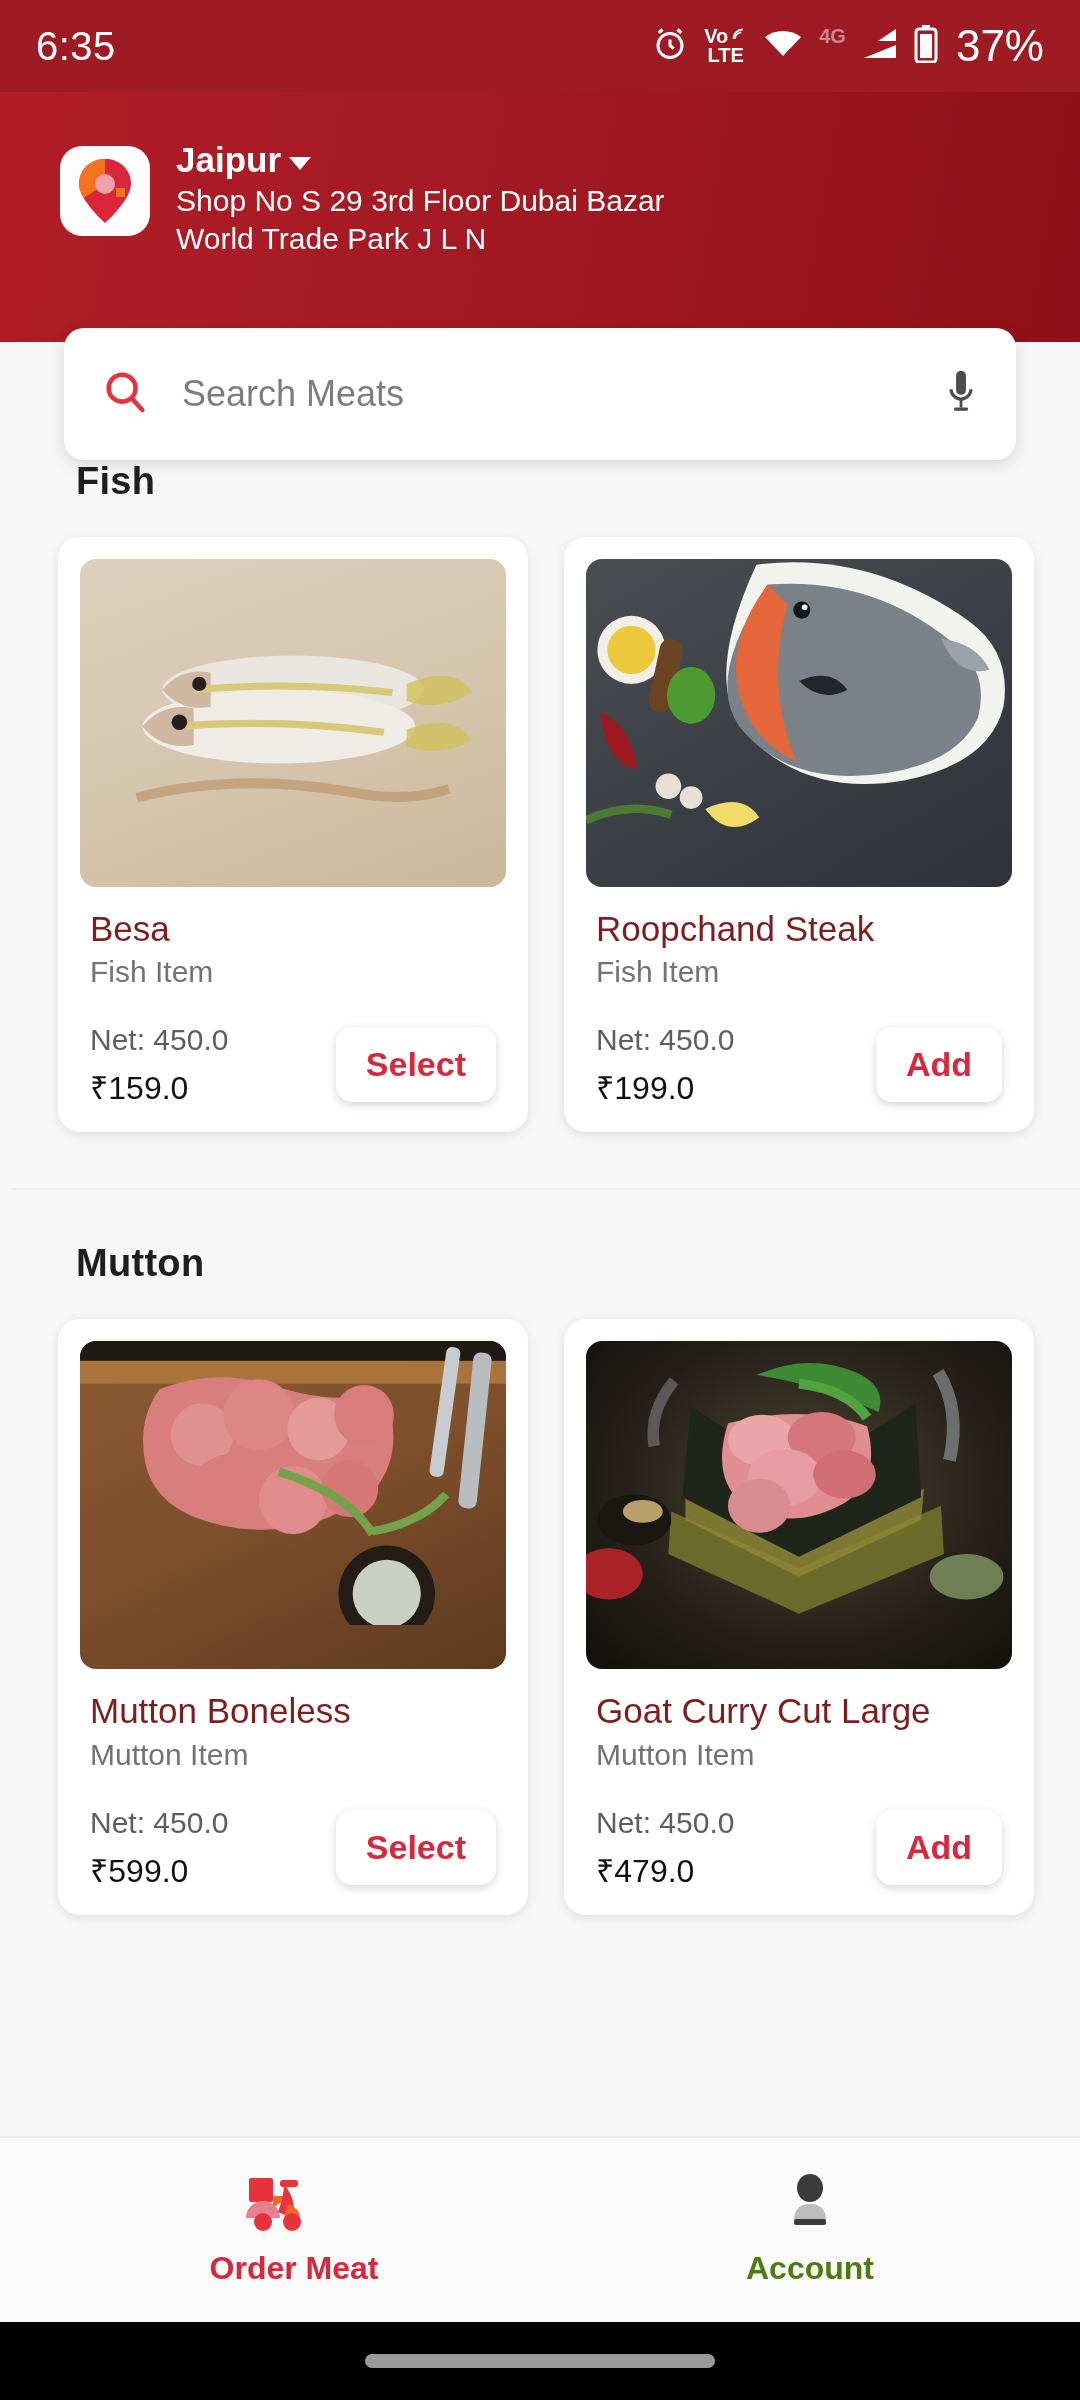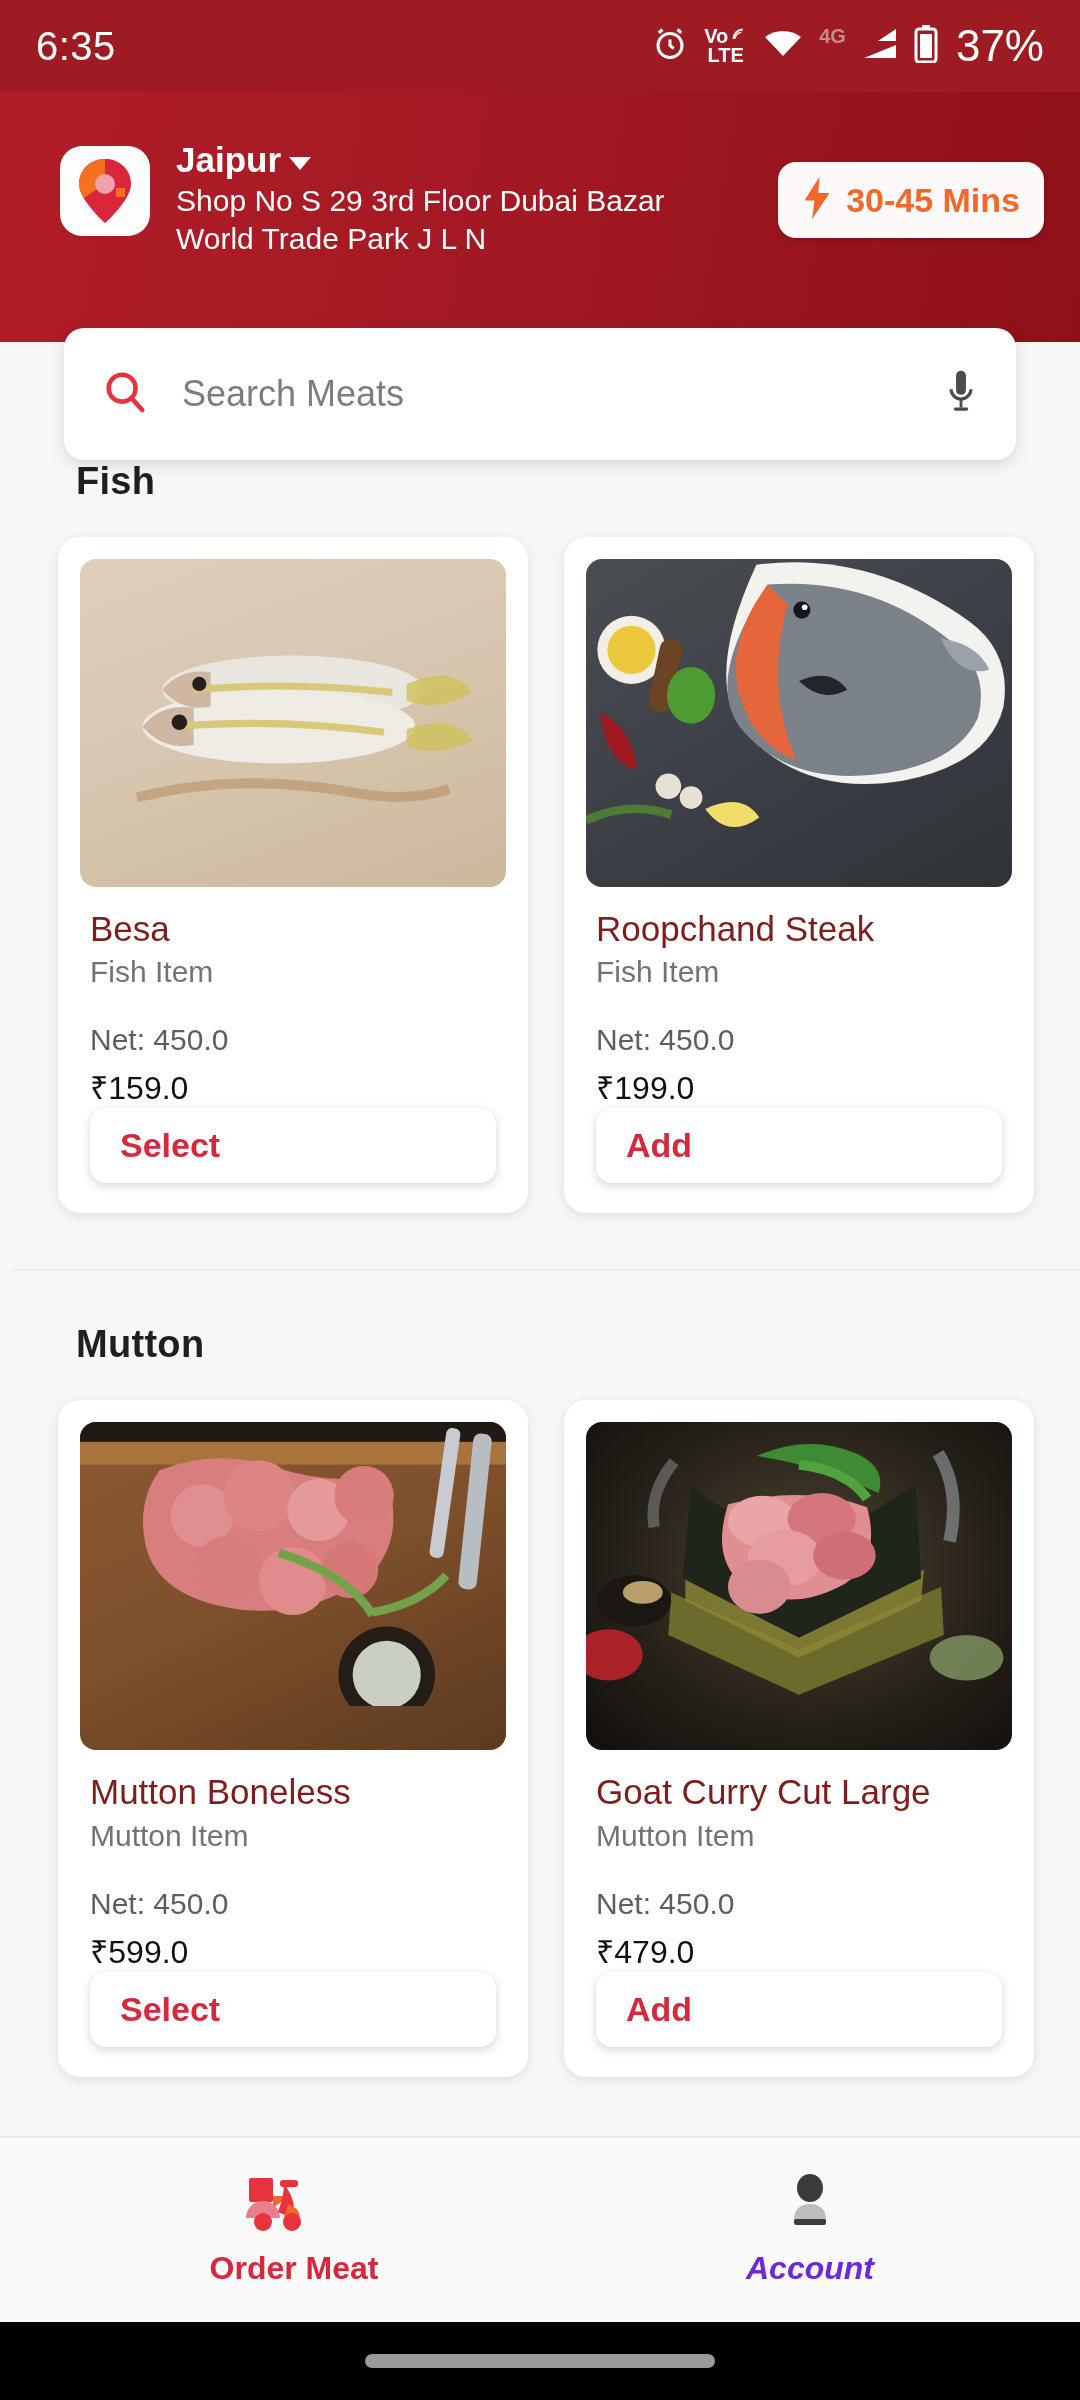--- a/index.html
+++ b/index.html
@@ -61,40 +61,40 @@
   .sec-title{ font-size:38px; font-weight:700; color:#1f1f1f; padding:52px 0 34px 64px; letter-spacing:.3px;}
   .grid{ display:flex; gap:36px; padding:0 46px 56px 46px; }
   .card{
     flex:1 1 0; background:#fff; border-radius:22px; padding:22px 22px 0 22px;
     box-shadow:0 3px 12px rgba(0,0,0,.10); min-width:0;
   }
   .card-img{ width:100%; height:328px; border-radius:16px; overflow:hidden; position:relative;}
   .card-body{ padding:22px 10px 0 10px; }
   .p-name{ font-size:35px; font-weight:400; color:#7f1d1d; line-height:1.15; white-space:nowrap;}
   .p-cat{ font-size:30px; color:#737373; margin-top:6px; }
-  .p-foot{ display:flex; margin-top:34px; padding-bottom:24px;flex-direction:column;}
+  .p-foot{ display:flex; align-items:flex-end; margin-top:34px; padding-bottom:24px;}
   .p-prices{ flex:1 1 auto; }
   .p-net{ font-size:30px; color:#5e5e5e; }
   .p-price{ font-size:32px; color:#111; font-weight:400; margin-top:8px;}
   .btn{
     background:#fff; border-radius:16px; padding:18px 30px; font-size:34px;
     font-weight:700; color:#d6293e; box-shadow:0 3px 10px rgba(0,0,0,.17);
     margin-bottom:6px; white-space:nowrap;
   }
 
   
   .bottomnav{
     position:absolute; left:0; right:0; bottom:78px; height:186px;
     background:#fafafa; border-top:2px solid #e9e9e9;
     display:flex; align-items:center;
   }
   .nav-item{ flex:1 1 0; display:flex; flex-direction:column; align-items:center; gap:14px;}
   .nav-label{ font-size:32px; font-weight:700; }
   .nav-label.active{ color:#d6293e;margin-left:48px; }
-  .nav-label.inactive{ color:#6d28d9;font-style:italic; }
+  .nav-label.inactive{ color:#4d7c0f; }
   .gesture-bar{
     position:absolute; left:0; right:0; bottom:0; height:78px; background:#000;
     display:flex; align-items:center; justify-content:center;
   }
   .gesture-pill{ width:350px; height:14px; border-radius:7px; background:#9a9a9a; }
 
   
   .ph{ position:absolute; inset:0; }
   .ph-fish1{ background:linear-gradient(160deg,#ded0bd 0%,#d8c7b0 45%,#cbb79c 100%); }
   .ph-fish2{ background:linear-gradient(150deg,#4a4e53 0%,#3b3f45 55%,#2f3338 100%); }
@@ -159,28 +159,20 @@
           <path d="M50 24 h9 v9 h-9 z" transform="translate(-10,6)" fill="#f4721f"></path>
           <circle cx="29" cy="26" r="10" fill="#f2a1ab"></circle>
         </svg>
       </div>
       <div class="loc-block">
         <div class="loc-city">
           <span>Jaipur</span>
           <span class="chev"></span>
         </div>
         <div class="loc-addr">Shop No S 29 3rd Floor Dubai Bazar World Trade Park J L N</div>
-      </div>
-      <div class="eta-badge">
-        <span>
-          <svg width="30" height="44" viewBox="0 0 24 34">
-              <path d="M14 0 L2 19 H10 L8 34 L22 13 H13 Z" fill="#f2682a"></path>
-            </svg>
-        </span>
-        <span class="eta-text">30-45 Mins</span>
       </div>
     </div>
   </div>
 
   <div class="search-wrap">
     <div class="search-bar">
       <span>
         <svg width="46" height="46" viewBox="0 0 24 24" fill="none" stroke="#e8333f" stroke-width="2.4">
           <circle cx="10.5" cy="10" r="7"></circle>
             <path d="M15.6 15.4 L21 21.4" stroke-linecap="round"></path>

